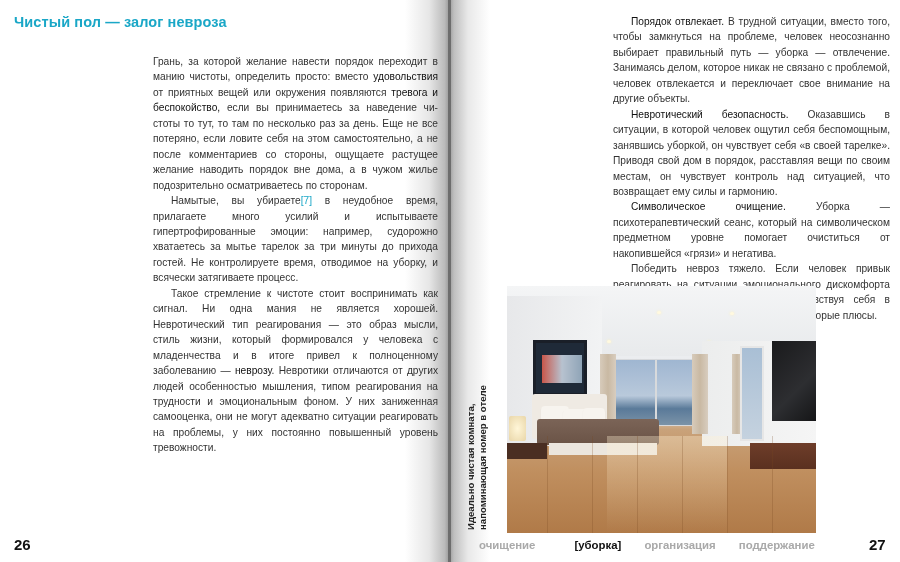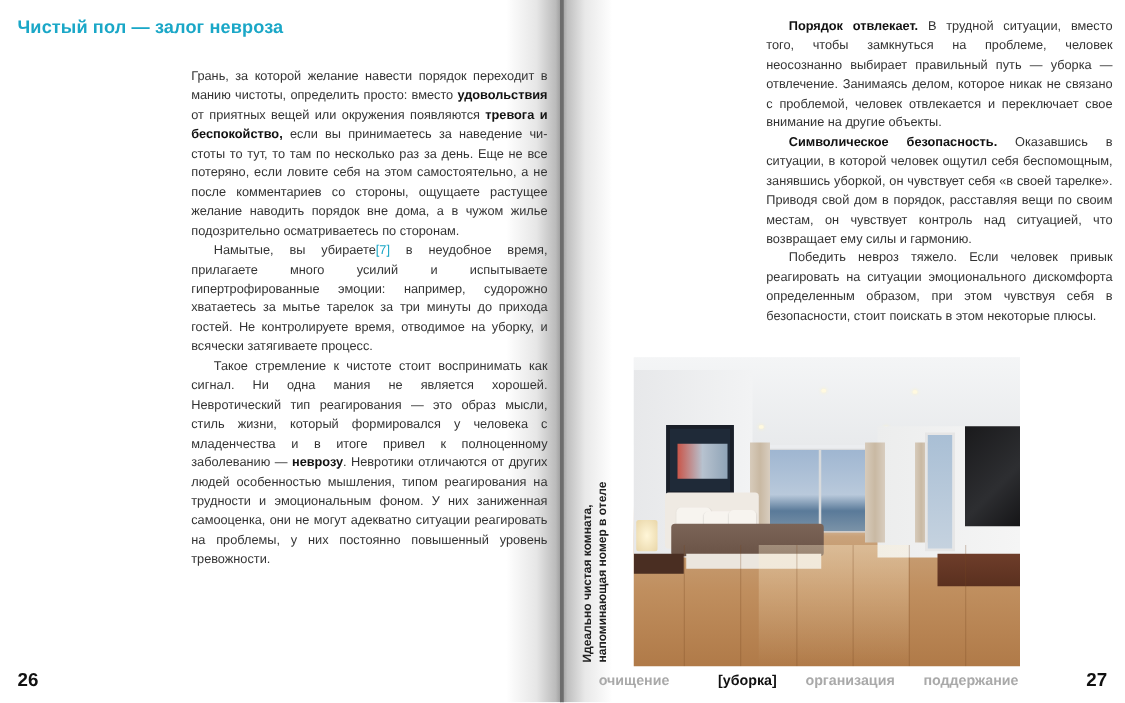--- a/index.html
+++ b/index.html
@@ -17,21 +17,21 @@
     background: linear-gradient(to left, rgba(255,255,255,0) 0%, rgba(210,210,210,0.5) 55%, rgba(180,180,180,0.85) 90%, #a0a0a0 100%); }
   .spine { position: absolute; left: 448px; top: 0; width: 3px; height: 562px; background: #6d6d6d; }
 
   .chapter-title { position: absolute; left: 14px; top: 14px; font-size: 14.5px; font-weight: bold; color: #1aa7c7; letter-spacing: 0.1px; }
 
   .body-col { position: absolute; font-size: 10.2px; line-height: 15.45px; color: #333333; text-align: justify; hyphens: manual; }
   .body-col p { text-indent: 18px; }
   .body-col p.first { text-indent: 0; }
   .left-col { left: 153px; top: 54px; width: 285px; }
   .right-col { left: 613px; top: 14px; width: 277px; }
-  .b { font-weight: bold; color: #111111; }
+  .b { font-weight: normal; color: #111111; }
   .ref { color: #1aa7c7; }
 
   .footnote { position: absolute; left: 14px; top: 447px; width: 145px; font-size: 10.6px; line-height: 15px; color: #1aa7c7; }
 
   .page-num { position: absolute; font-size: 15px; font-weight: bold; color: #111111; }
   .page-num-left { left: 14px; top: 536px; }
   .page-num-right { left: 869px; top: 536px; }
 
   .section-nav { position: absolute; left: 479px; top: 539px; display: flex; gap: 0; font-size: 11.4px; font-weight: bold; }
   .nav-item { color: #a9a9a9; margin-right: 23px; cursor: pointer; }
@@ -84,21 +84,22 @@
   </div>
 
   <div class="page page-right">
     <div class="gutter-right"></div>
   </div>
 
   <div class="spine"></div>
 
   <div class="body-col right-col">
     <p><span class="b">Порядок отвлекает.</span><span> В трудной ситуации, вместо того, что­бы замкнуться на проблеме, человек неосознанно выбирает правильный путь — уборка — отвлечение. Занимаясь делом, которое никак не связано с проблемой, человек отвлекается и переключает свое внимание на другие объекты.</span></p>
-    <p><span class="b">Символическое безопасность.</span><span> Оказавшись в ситуации, в которой человек ощутил себя беспомощным, занявшись уборкой, он чувствует себя «в своей тарелке». Приводя свой дом в порядок, расставляя вещи по своим местам, он чув­ствует контроль над ситуацией, что возвращает ему силы и гармонию.</span></p>
+    <p><span class="b">Невротический безопасность.</span><span> Оказавшись в ситуации, в которой человек ощутил себя беспомощным, занявшись уборкой, он чувствует себя «в своей тарелке». Приводя свой дом в порядок, расставляя вещи по своим местам, он чув­ствует контроль над ситуацией, что возвращает ему силы и гармонию.</span></p>
+    <p><span class="b">Символическое очищение.</span><span> Уборка — психотерапевтиче­ский сеанс, который на символическом предметном уровне помогает очиститься от накопившейся «грязи» и негатива.</span></p>
     <p><span>Победить невроз тяжело. Если человек привык реагиро­вать на ситуации эмоционального дискомфорта определен­ным образом, при этом чувствуя себя в безопасности, стоит поискать в этом некоторые плюсы.</span></p>
   </div>
 
   <div class="caption">
     <div>Идеально чистая комната,</div>
     <div>напоминающая номер в отеле</div>
   </div>
 
   <div class="photo">
     <div class="ceiling"></div>

